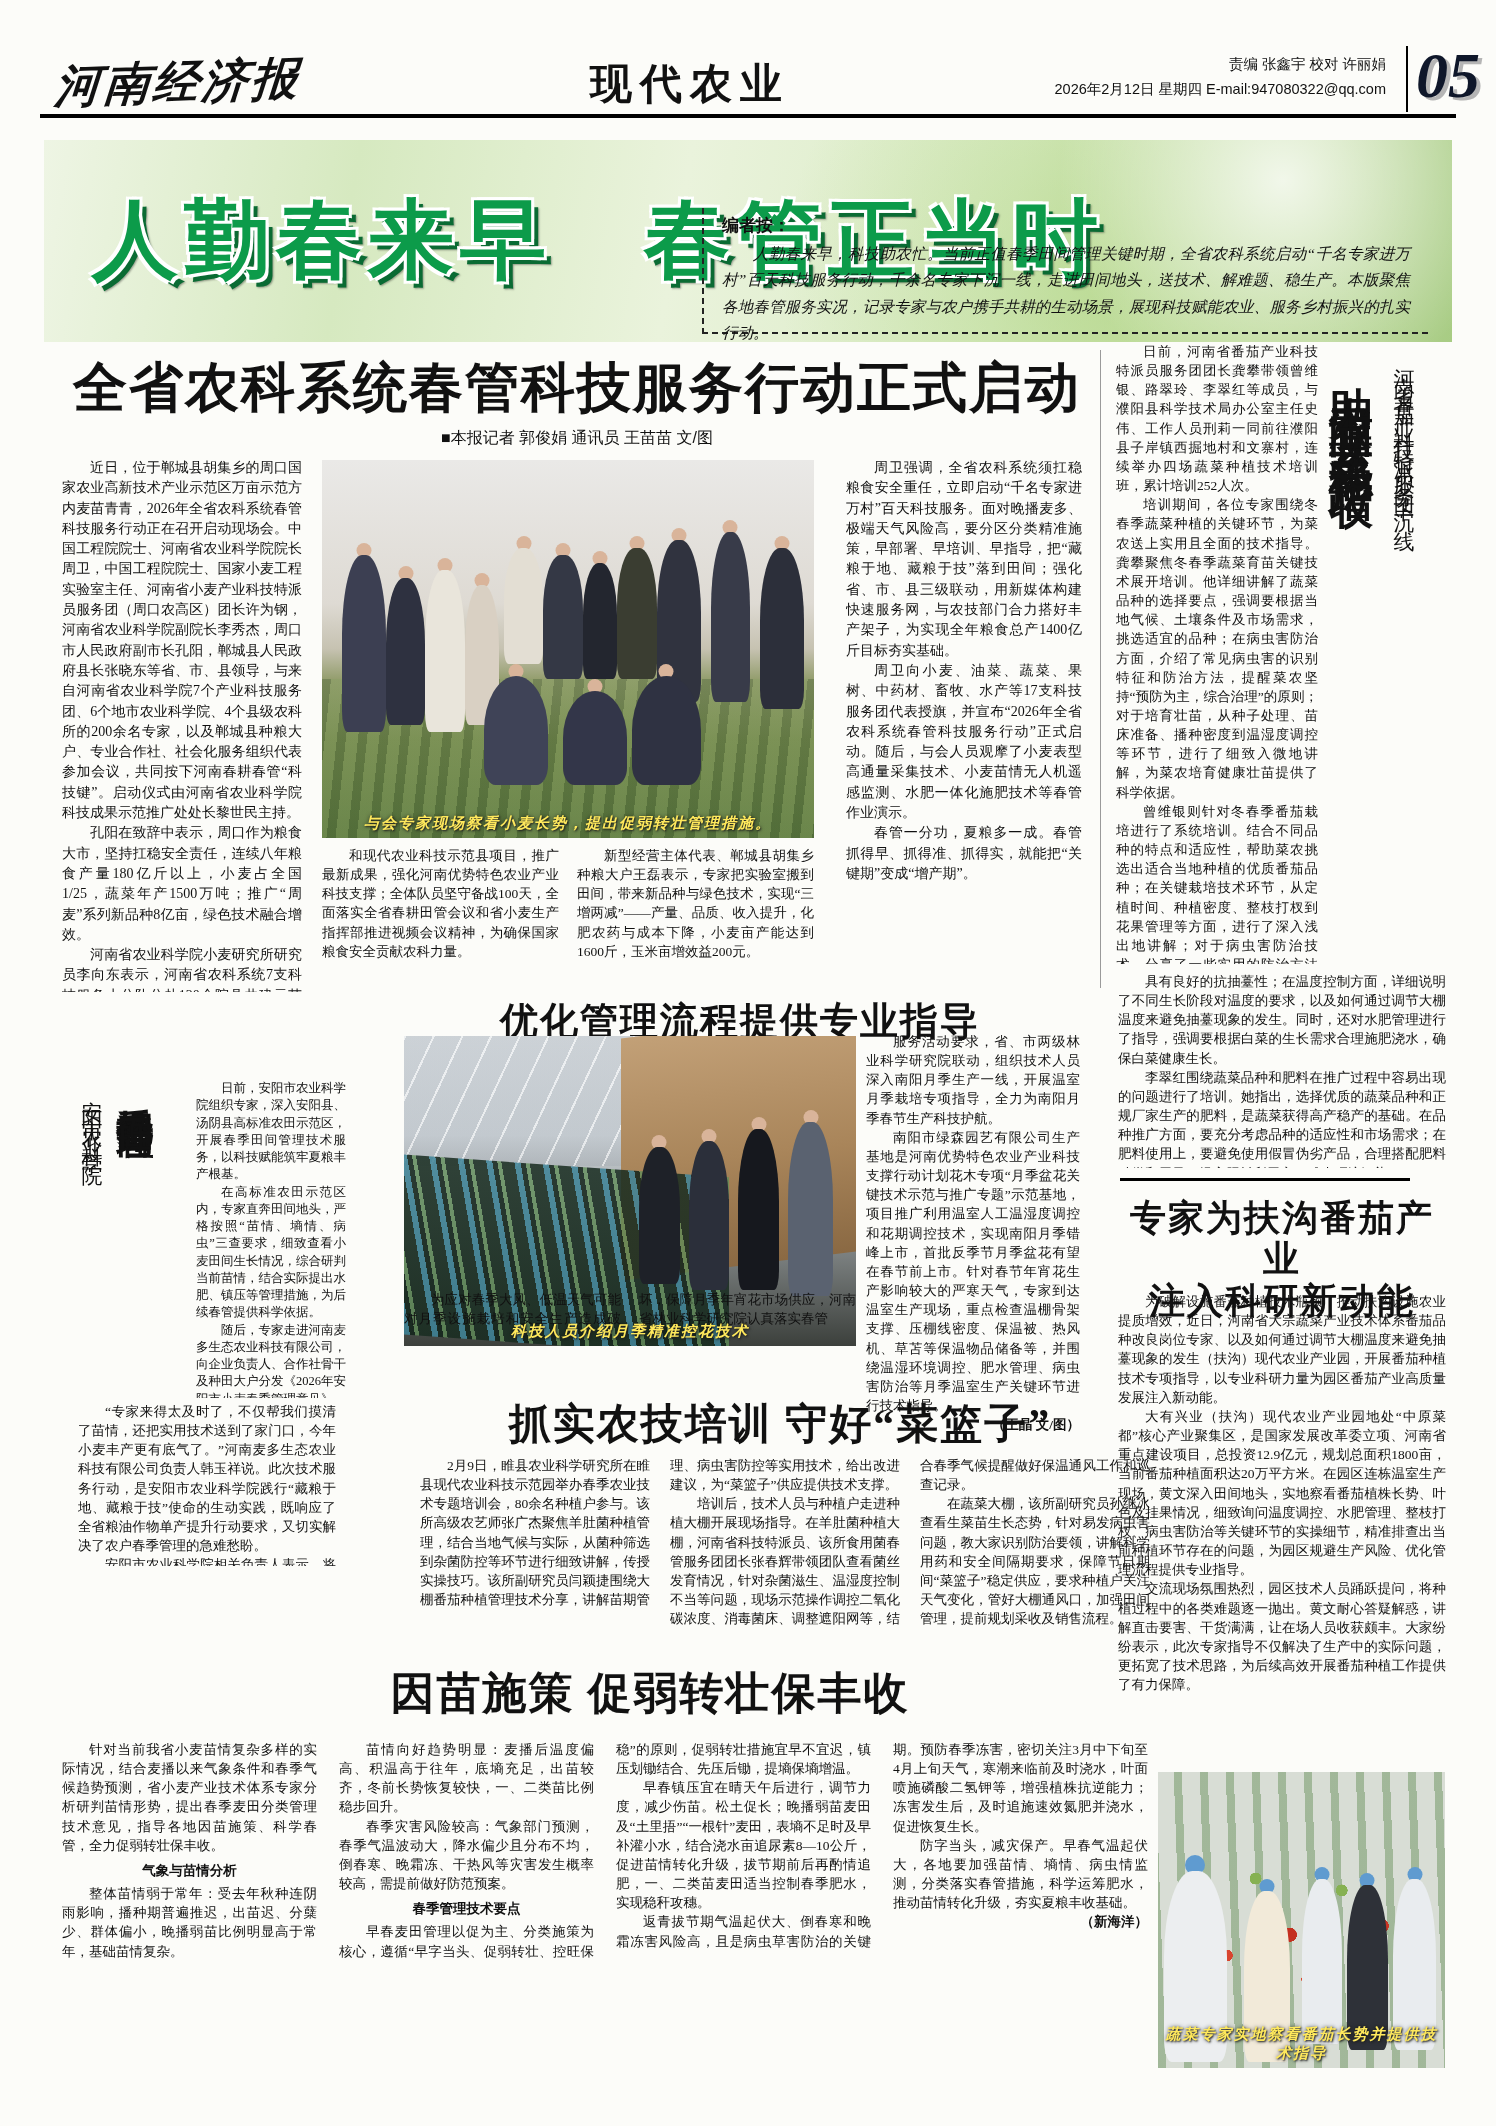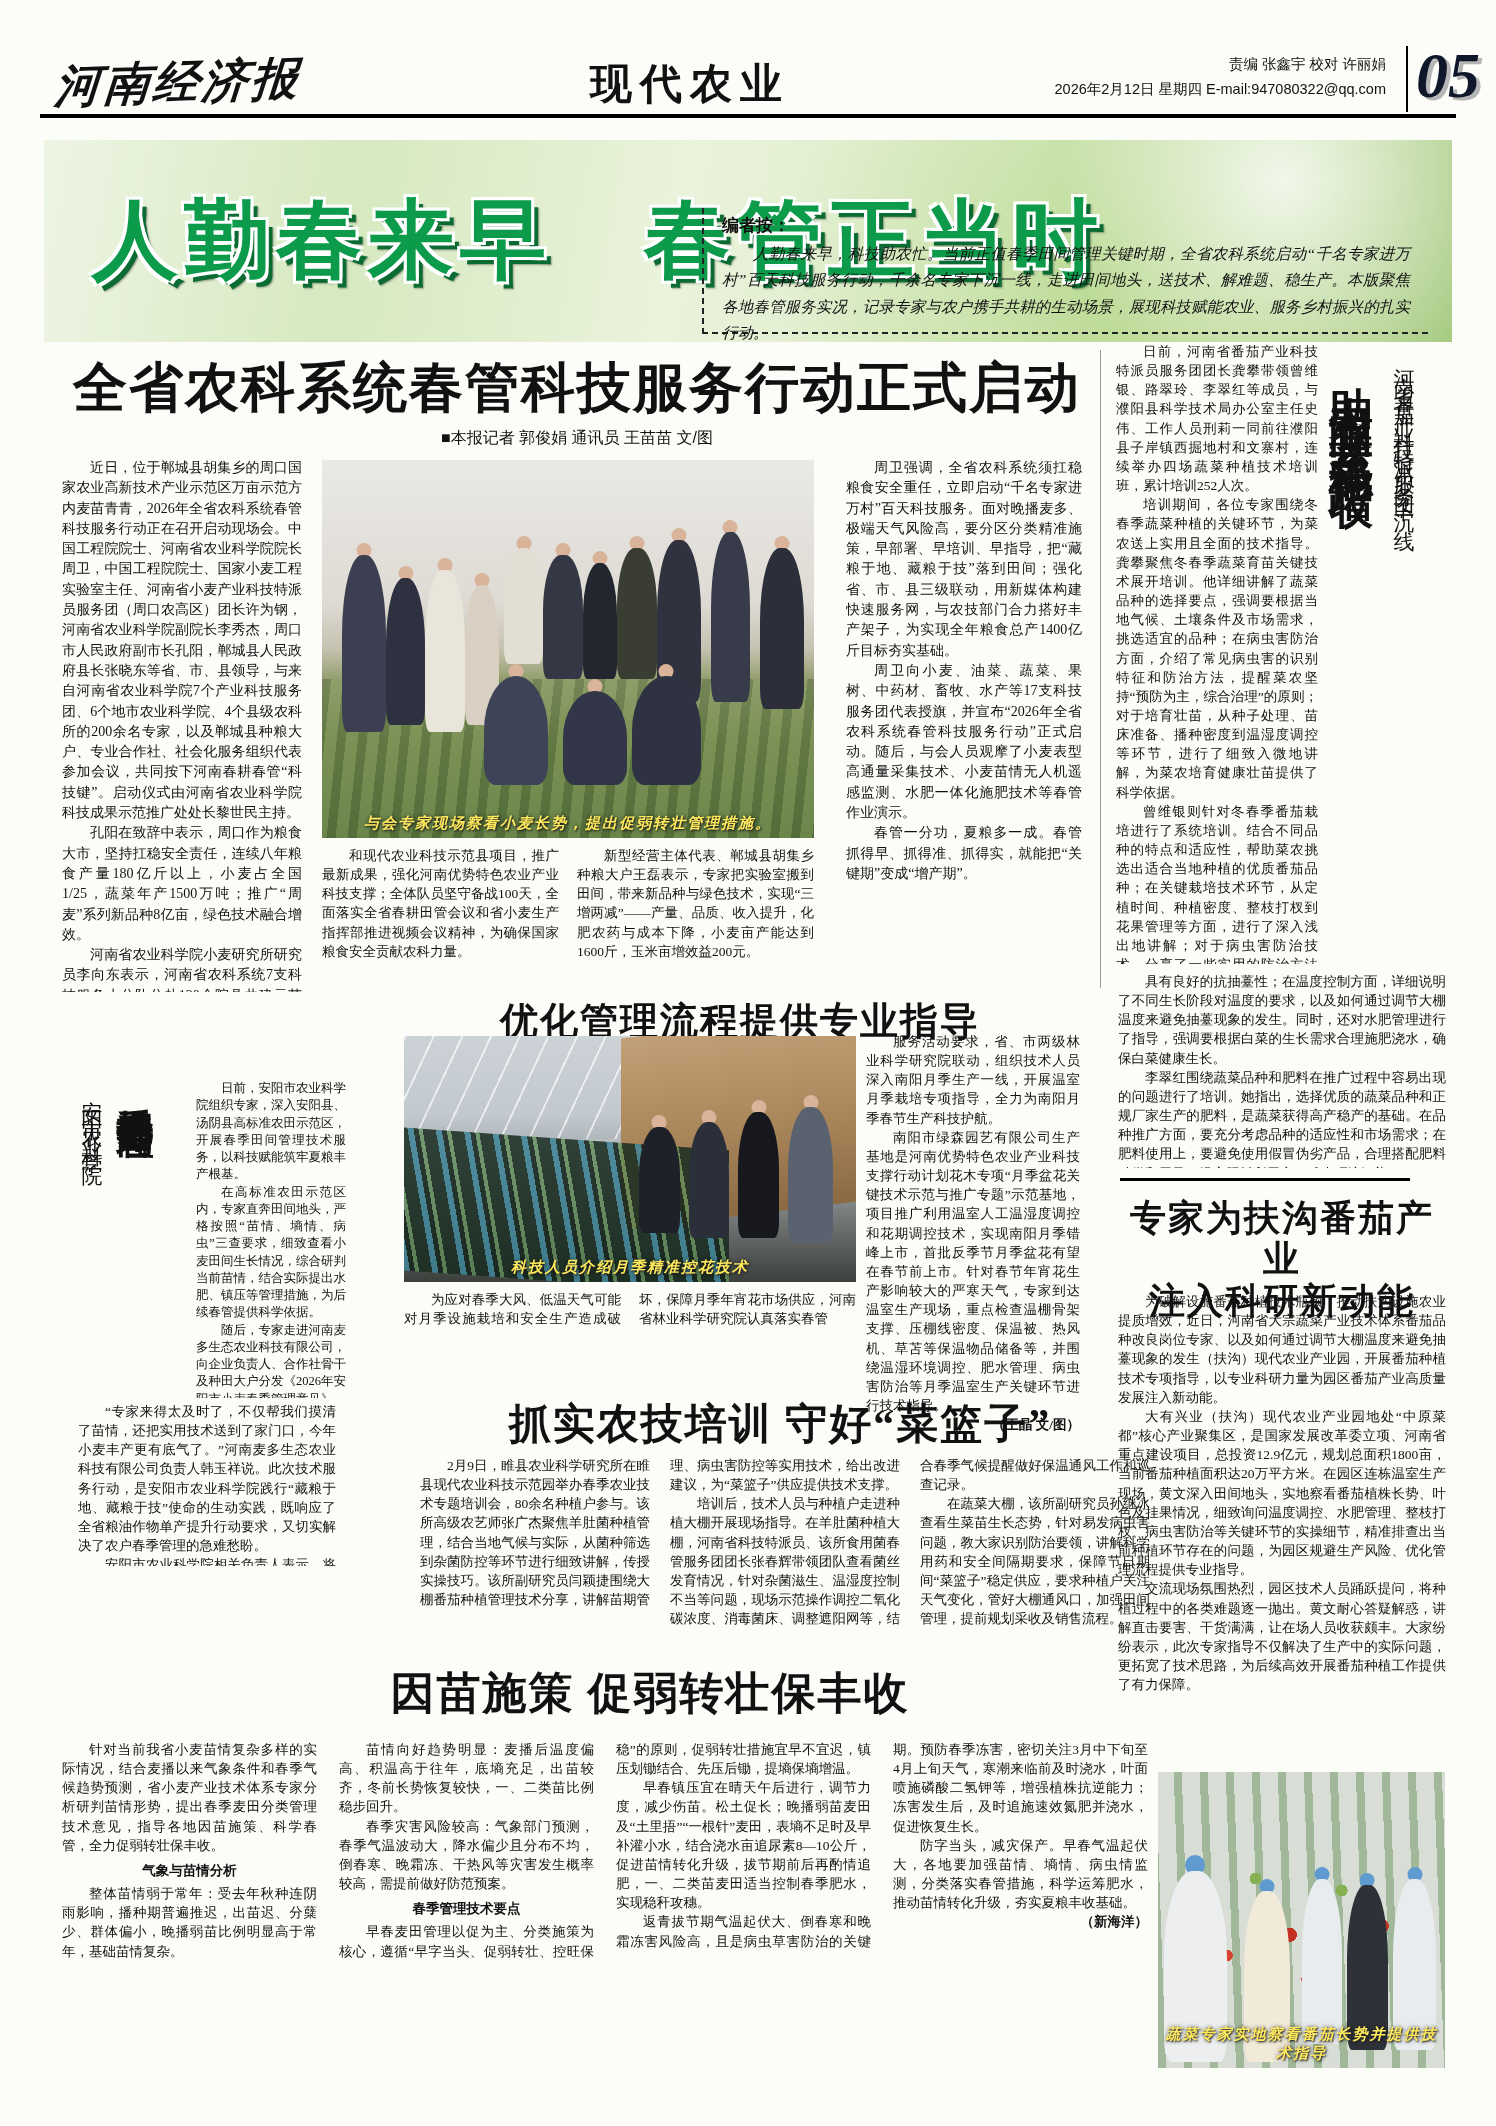--- a/index.html
+++ b/index.html
@@ -233,21 +233,21 @@
     <p>在高标准农田示范区内，专家直奔田间地头，严格按照“苗情、墒情、病虫”三查要求，细致查看小麦田间生长情况，综合研判当前苗情，结合实际提出水肥、镇压等管理措施，为后续春管提供科学依据。</p>
     <p>随后，专家走进河南麦多生态农业科技有限公司，向企业负责人、合作社骨干及种田大户分发《2026年安阳市小麦春季管理意见》。这份凝聚安阳农科智慧的管理意见，聚焦施肥调控、节水灌溉、防灾减灾等关键技术，分区域、分类型明确管理要点，专家结合田间调查现场讲解水肥运筹技术，确保技术要领落到田间。</p>
   </div>
   <div class="abs body-box f135" style="left:78px;top:1402px;width:258px;height:164px;">
     <p>“专家来得太及时了，不仅帮我们摸清了苗情，还把实用技术送到了家门口，今年小麦丰产更有底气了。”河南麦多生态农业科技有限公司负责人韩玉祥说。此次技术服务行动，是安阳市农业科学院践行“藏粮于地、藏粮于技”使命的生动实践，既响应了全省粮油作物单产提升行动要求，又切实解决了农户春季管理的急难愁盼。</p>
     <p>安阳市农业科学院相关负责人表示，将持续深化春管科技服务，依托线上线下技术服务网络，跟踪开展分阶段指导，及时推送气象预警和管理技术要点，凝聚科技助农合力，为保障安阳夏粮丰产、农民增收贡献农科力量。</p>
 
   </div>
 
   <div class="abs headline" style="left:420px;top:996px;width:640px;font-size:38px;">优化管理流程提供专业指导</div>
-  <div class="abs photo photo2" style="left:404px;top:1036px;width:452px;height:246px;">
+  <div class="abs photo photo2" style="left:404px;top:1036px;width:452px;height:310px;">
     <div class="roof2"></div>
     <div class="wall2"></div>
     <div class="pots2"></div>
     <div class="person" style="left:52%;top:32%;width:9%;height:48%;">
         <div class="head"></div>
         <div class="torso" style="background:#1e2128;"></div>
       </div>
     <div class="person" style="left:63%;top:30%;width:9%;height:52%;">
         <div class="head"></div>
         <div class="torso" style="background:#2b2f3a;"></div>

